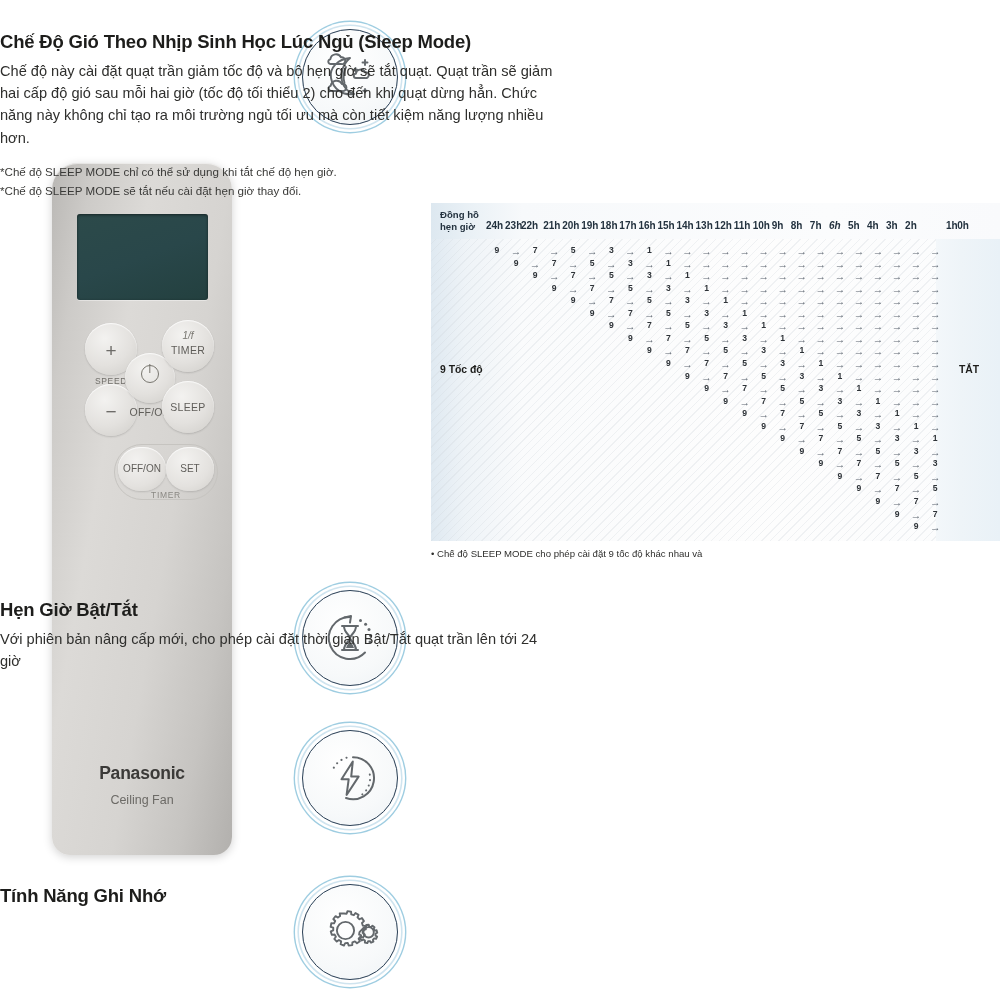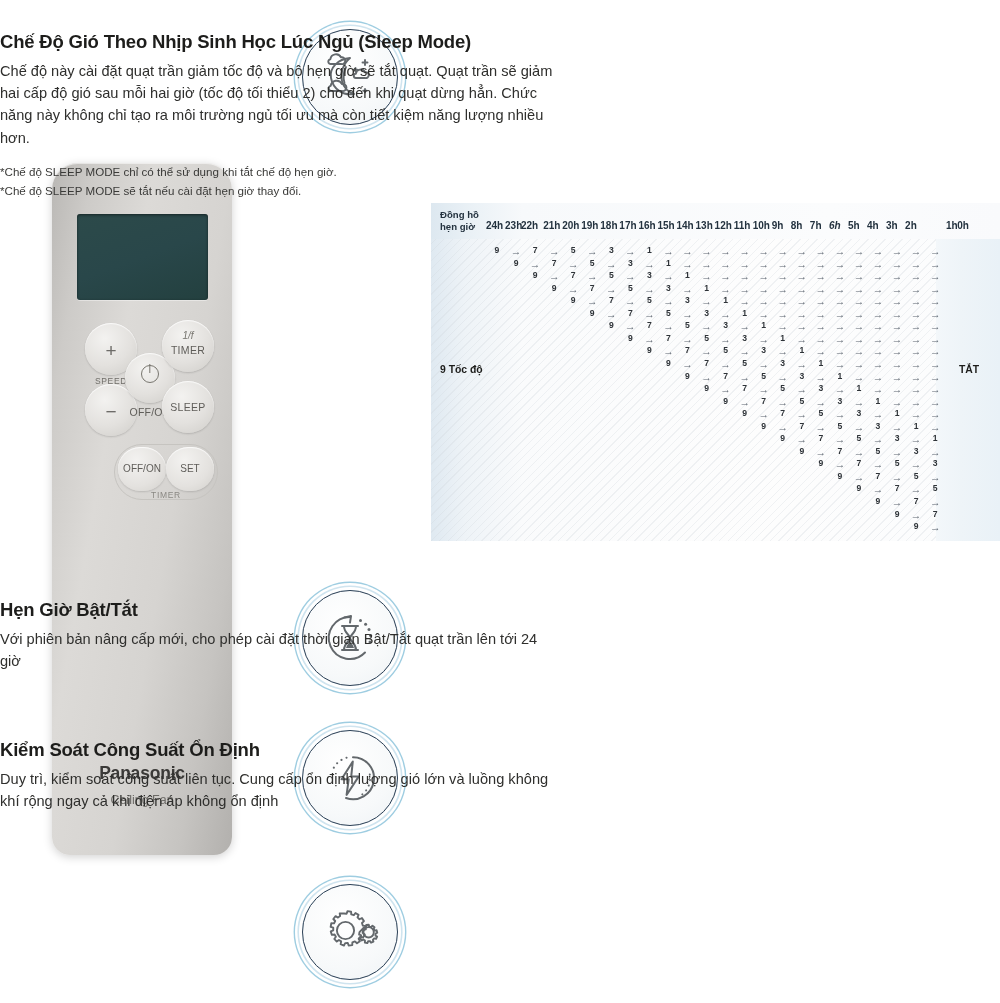--- a/index.html
+++ b/index.html
@@ -589,28 +589,26 @@
         <div class="cell arrow" style="left: 474.1px; top: 306.55px;">→</div>
         <div class="cell" style="left: 493.15px; top: 306.55px;">7</div>
         <div class="cell" style="left: 474.1px; top: 319.1px;">9</div>
         <div class="cell arrow" style="left: 493.15px; top: 319.1px;">→</div>
       </div>
     <div class="row-label">9 Tốc độ</div>
     <div class="off-label">TẮT</div>
   </div>
 
   <div class="tbl-note">
+    <div>• Chế độ SLEEP MODE cho phép cài đặt 9 tốc độ khác nhau và</div>
   </div>
 
   <div class="block-timer">
     <div class="sec-title">Hẹn Giờ Bật/Tắt</div>
     <div class="sec-body">Với phiên bản nâng cấp mới, cho phép cài đặt thời gian Bật/Tắt quạt trần lên tới 24 giờ</div>
   </div>
 
-  <div class="block-power">
-    <div class="sec-title">Kiểm Soát Công Suất Ổn Định</div>
-    <div class="sec-body">Duy trì, kiểm soát công suất liên tục. Cung cấp ổn định lượng gió lớn và luồng không khí rộng ngay cả khi  điện áp không ổn định</div>
-  </div>
 
   <div class="block-memory">
+    <div class="sec-title">Tính Năng Ghi Nhớ</div>
   </div>
 
 </div>
 
 </body></html>

